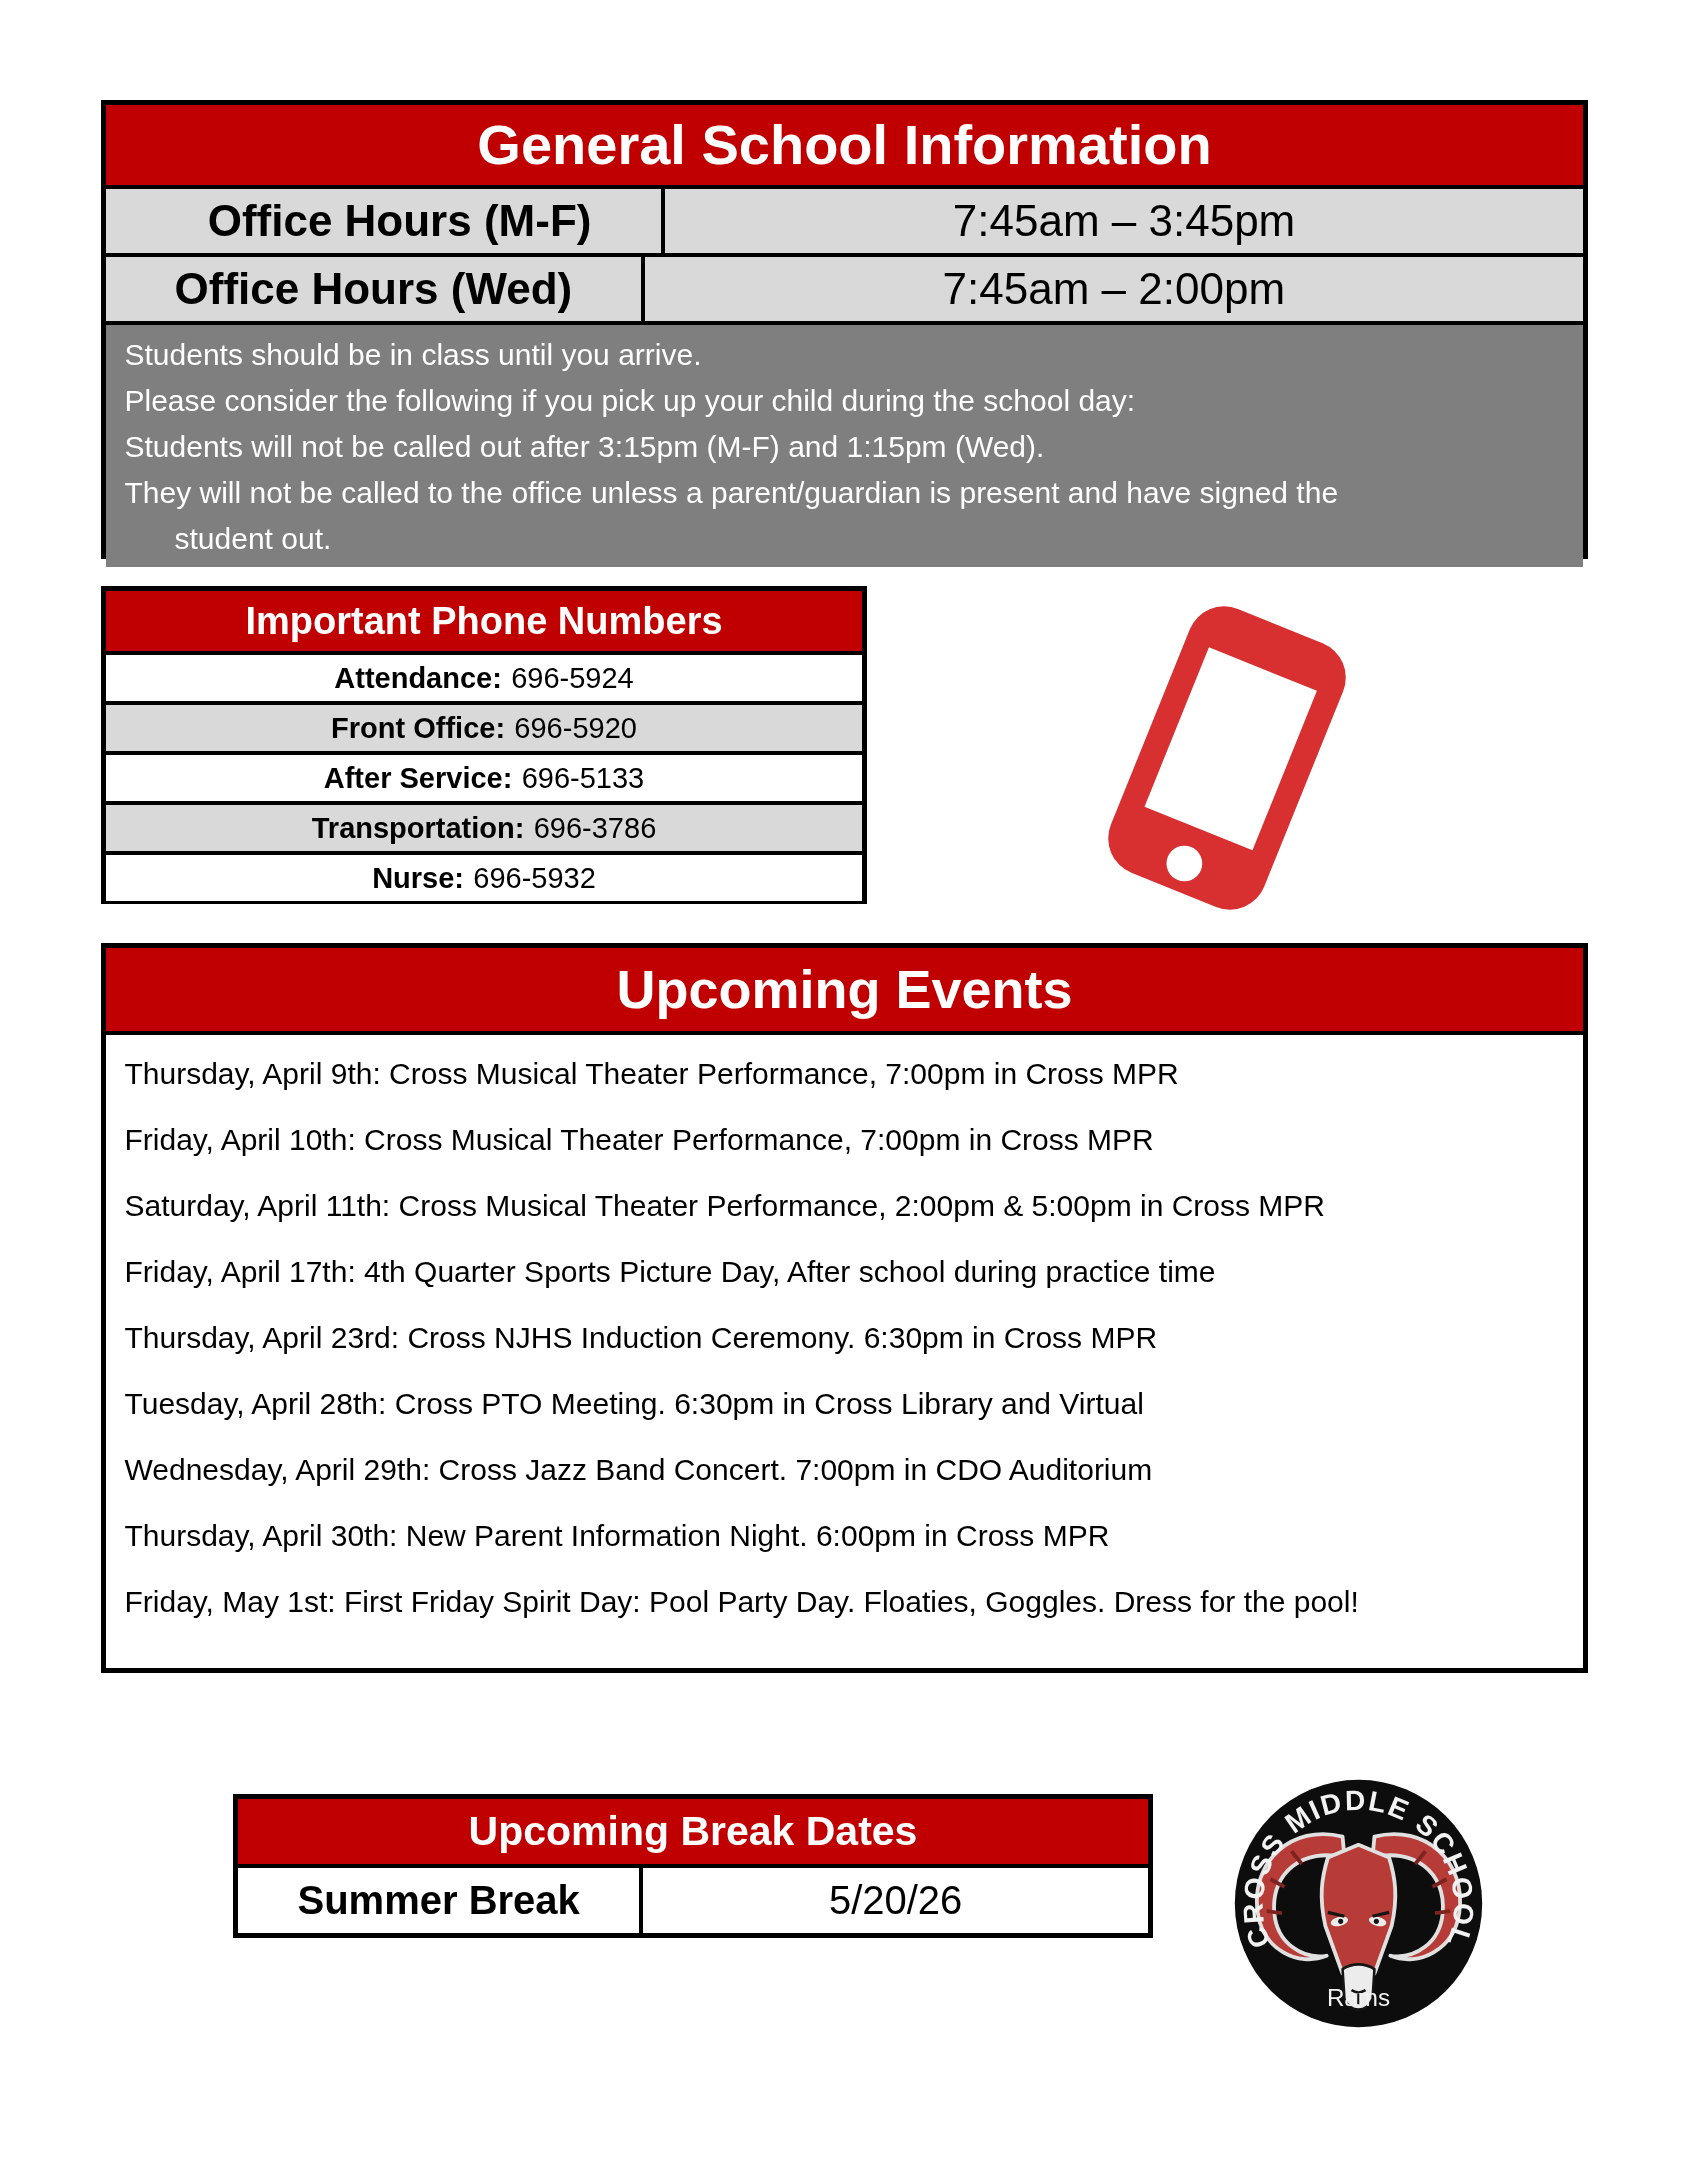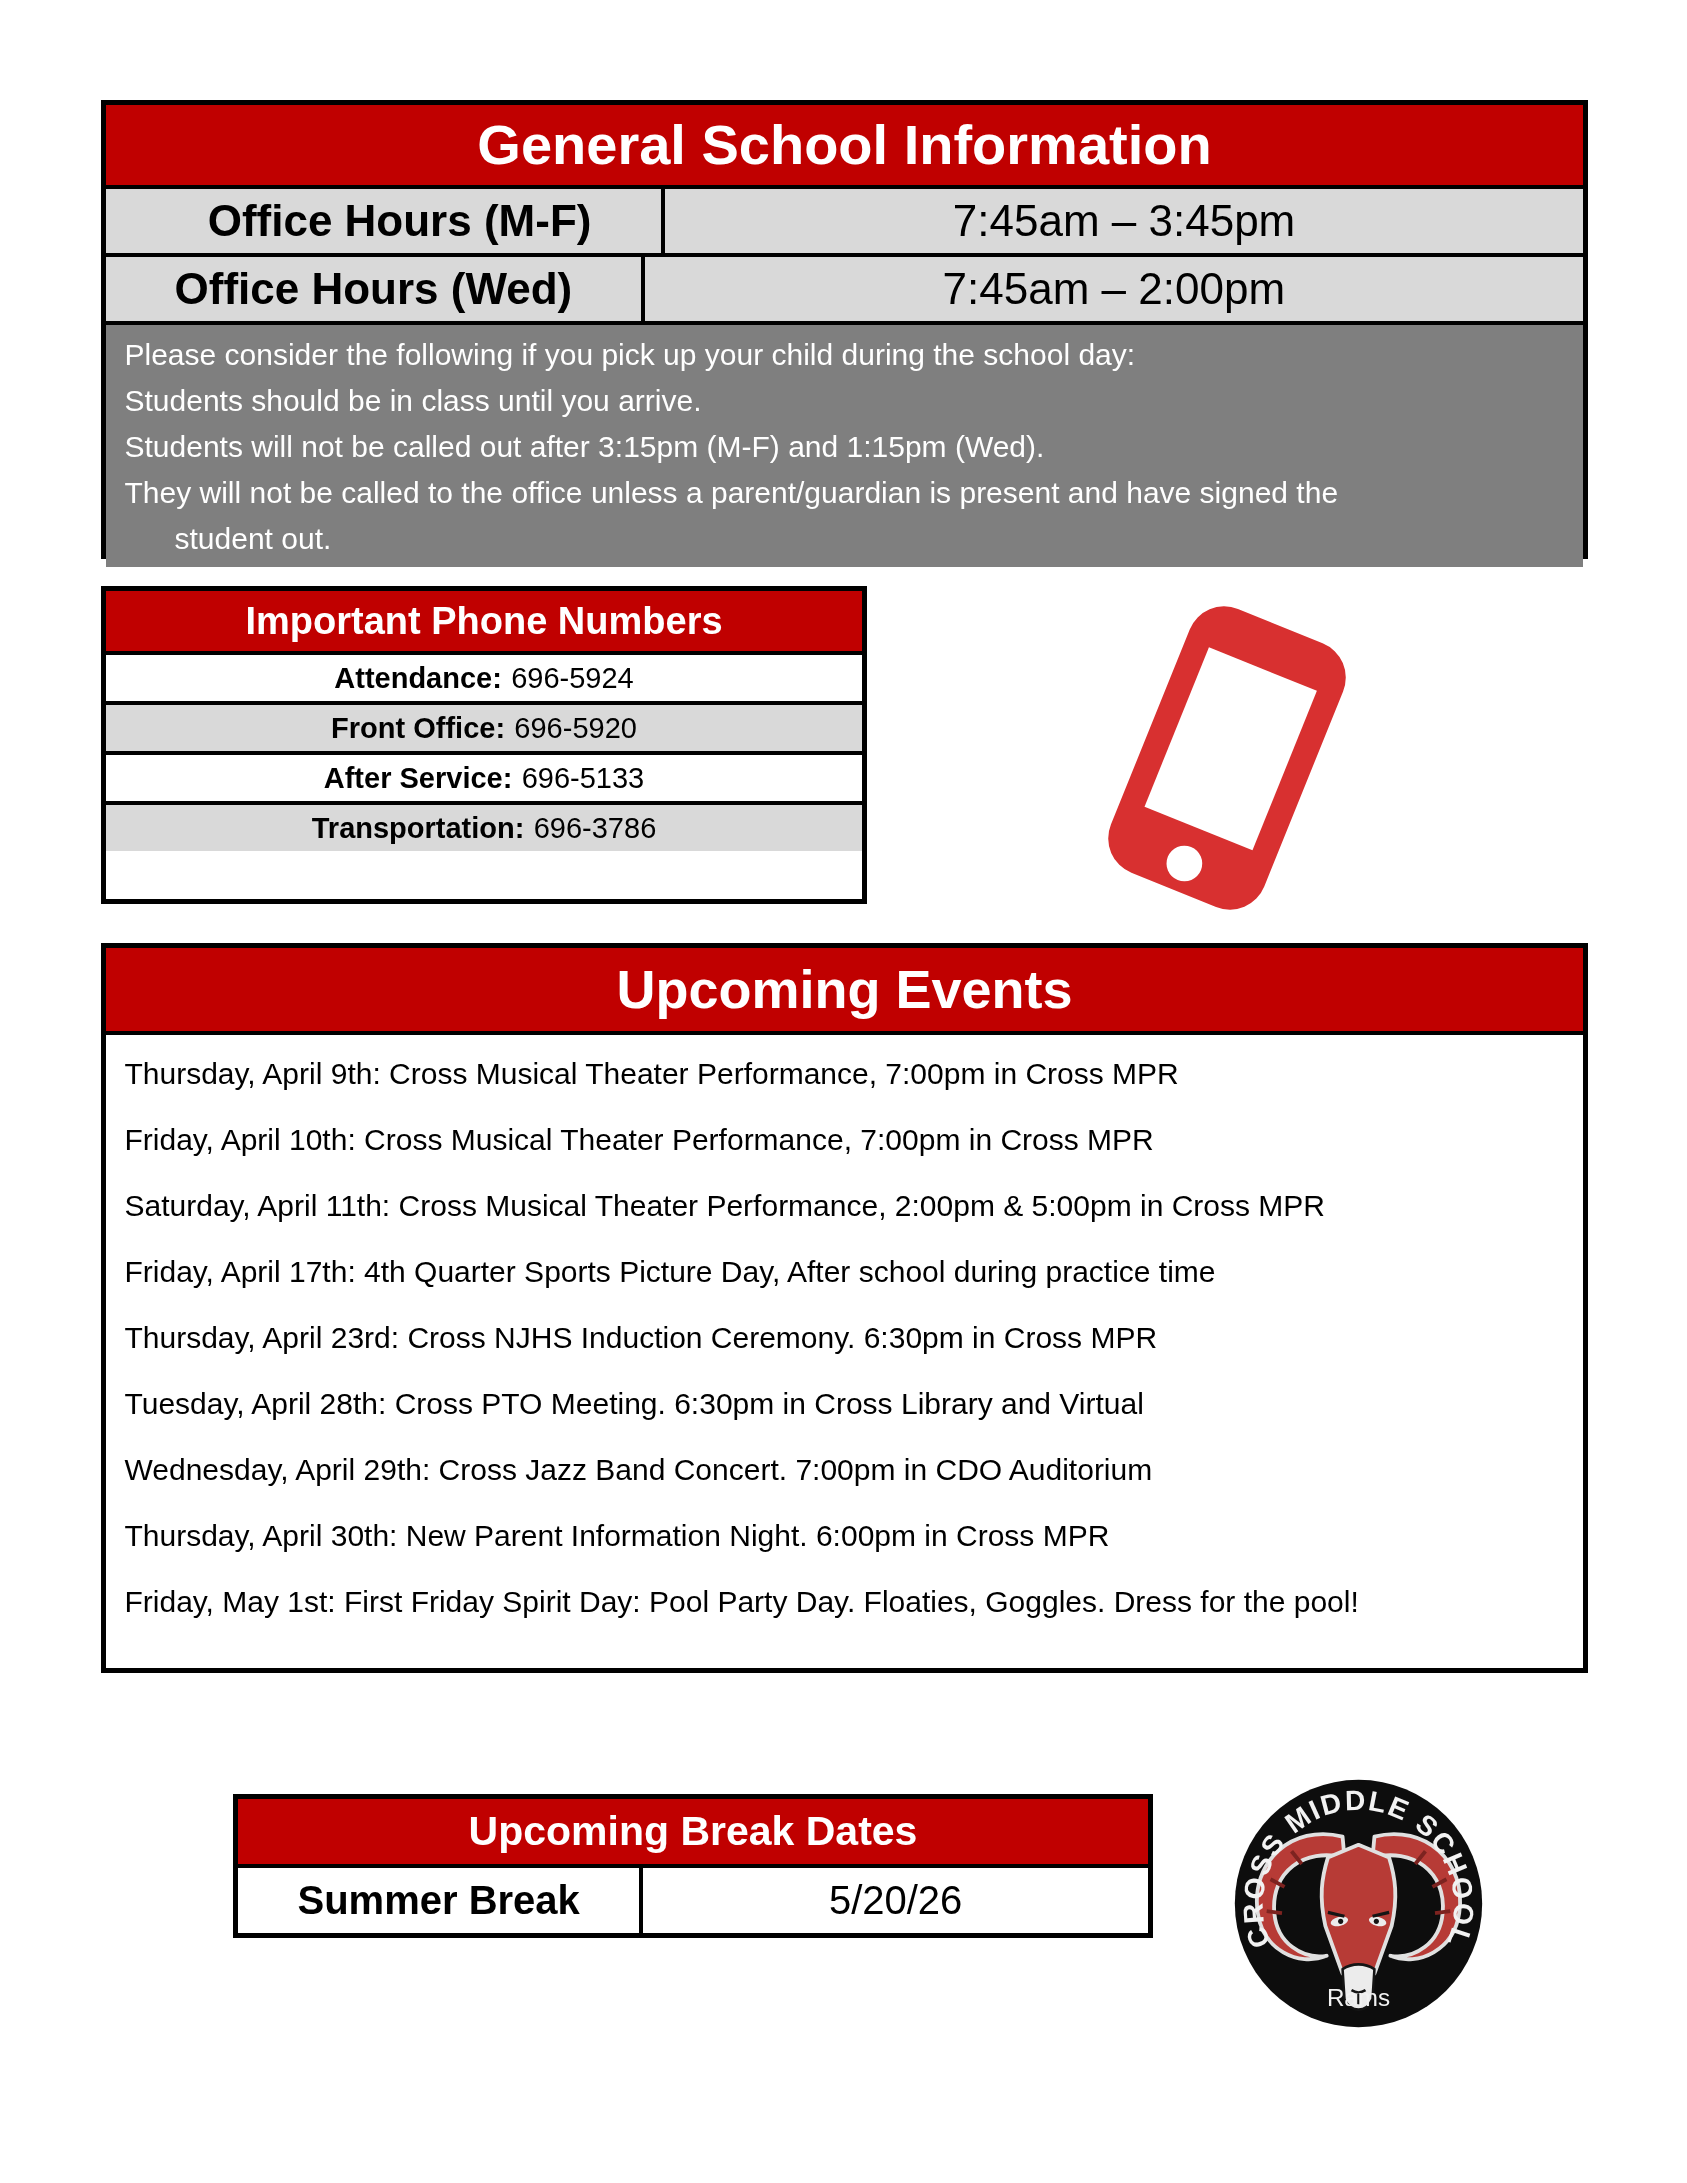--- a/index.html
+++ b/index.html
@@ -109,22 +109,22 @@
     <div class="gst-header">General School Information</div>
     <div class="gst-row r1">
       <div class="gst-label">Office Hours (M-F)</div>
       <div class="gst-value">7:45am – 3:45pm</div>
     </div>
     <div class="gst-row r2">
       <div class="gst-label">Office Hours (Wed)</div>
       <div class="gst-value">7:45am – 2:00pm</div>
     </div>
     <div class="gst-note">
+      <div class="note-line">Students should be in class until you arrive.</div>
       <div class="note-line">Please consider the following if you pick up your child during the school day:</div>
-      <div class="note-line">Students should be in class until you arrive.</div>
       <div class="note-line">Students will not be called out after 3:15pm (M-F) and 1:15pm (Wed).</div>
       <div class="note-line">They will not be called to the office unless a parent/guardian is present and have signed the</div>
       <div class="note-line">      student out.</div>
     </div>
   </section>
 
   <section class="pnt">
     <div class="pnt-header">Important Phone Numbers</div>
     <div class="pnt-row">
       <span class="pnt-label">Attendance:</span>
@@ -134,20 +134,24 @@
       <span class="pnt-label">Front Office:</span>
       <span class="pnt-num">696-5920</span>
     </div>
     <div class="pnt-row">
       <span class="pnt-label">After Service:</span>
       <span class="pnt-num">696-5133</span>
     </div>
     <div class="pnt-row alt">
       <span class="pnt-label">Transportation:</span>
       <span class="pnt-num">696-3786</span>
+    </div>
+    <div class="pnt-row">
+      <span class="pnt-label">Nurse:</span>
+      <span class="pnt-num">696-5932</span>
     </div>
   </section>
 
   <div class="phone-icon-wrap">
     <svg width="278" height="344" viewBox="0 0 420 520" xmlns="http://www.w3.org/2000/svg">
       <g transform="translate(210,260) rotate(22)">
         <rect x="-125" y="-215" width="250" height="430" rx="56" ry="56" fill="#D83030"></rect>
         <rect x="-88" y="-145" width="176" height="260" fill="#ffffff"></rect>
         <circle cx="0" cy="172" r="27" fill="#ffffff"></circle>
       </g>

